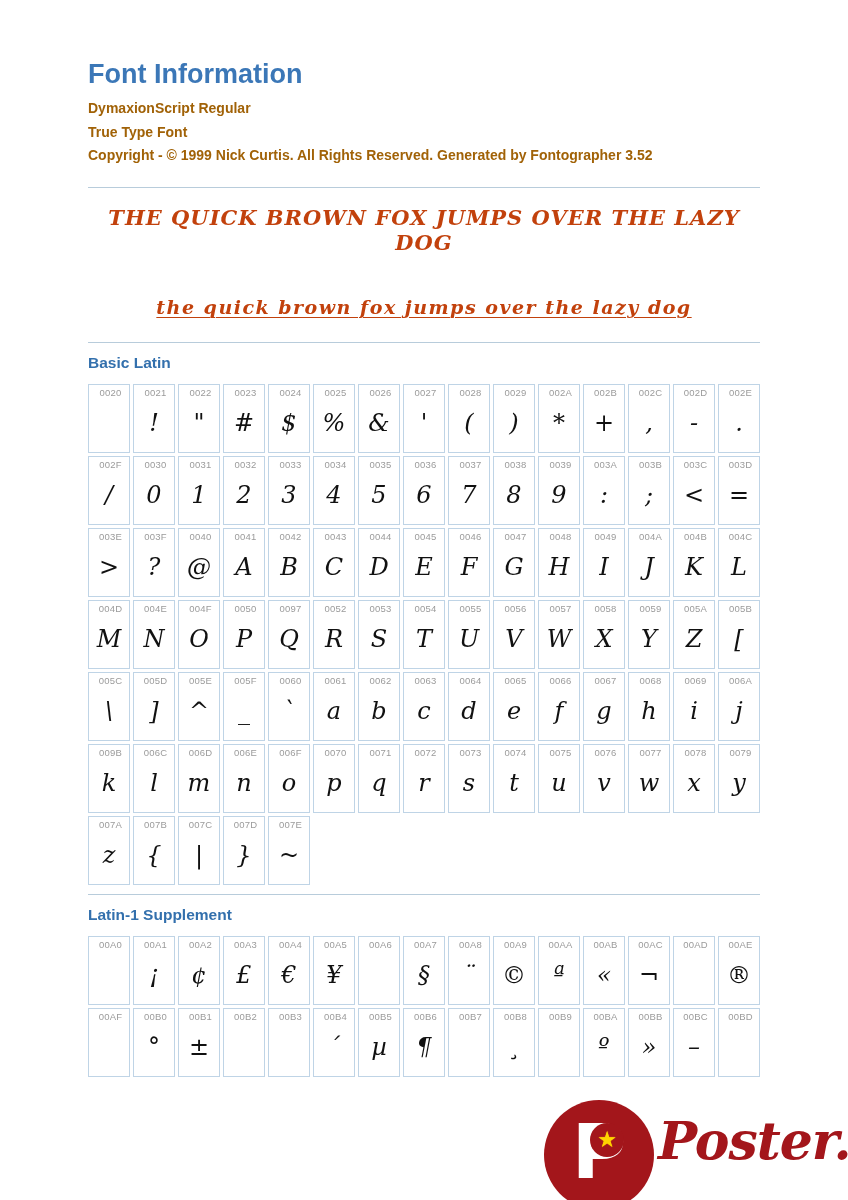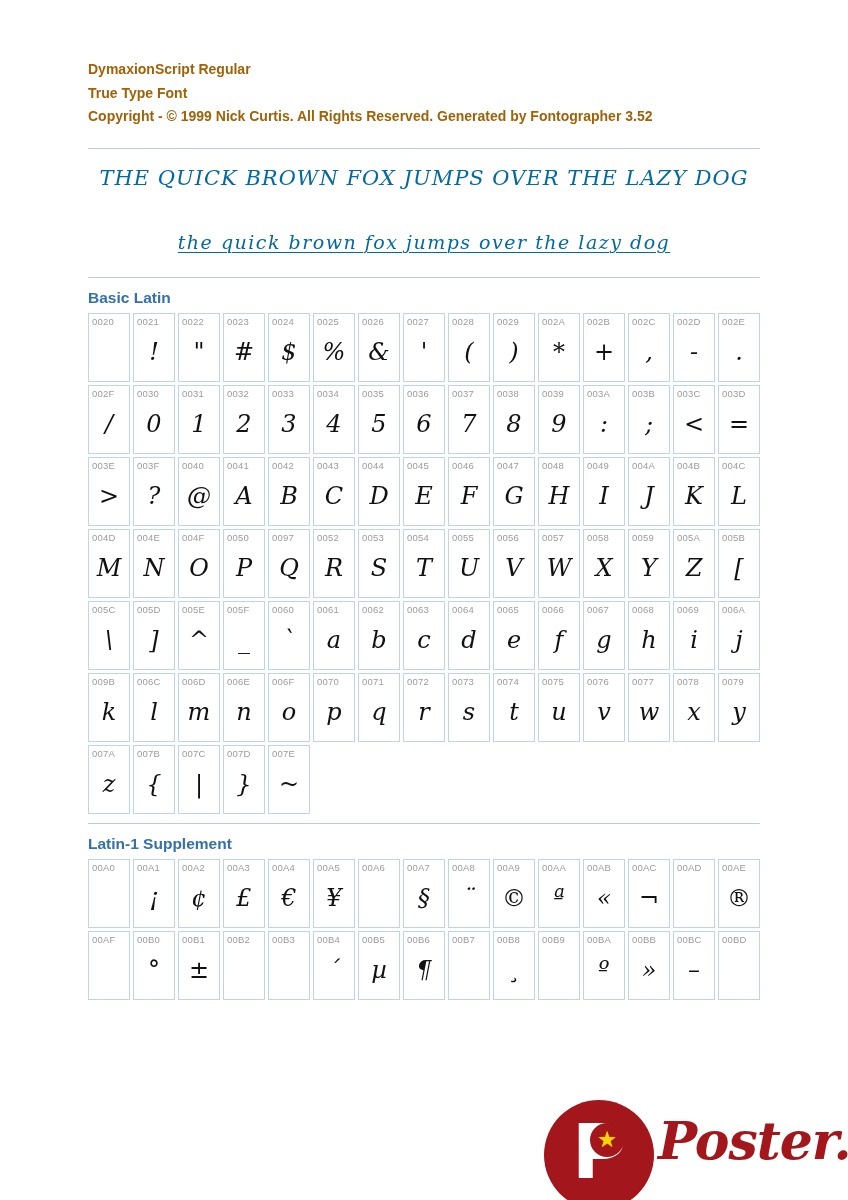--- a/index.html
+++ b/index.html
@@ -42,37 +42,38 @@
     margin: 11px 0 0 0;
     font-size: 15.5px;
     font-weight: bold;
     color: #3370ad;
   }
 
   .sample {
     font-family: "DejaVu Serif", serif;
     font-style: italic;
     text-align: center;
-    color: #0369a1;
+    color: #c2410c;
+    font-weight: bold;
   }
   .sample-upper {
     margin-top: 17px;
     font-size: 21px;
     letter-spacing: 1px;
   }
   .sample-lower {
     margin-top: 41px;
     font-size: 19px;
     letter-spacing: 1.5px;
     text-decoration: underline;
     text-underline-offset: 3px;
     text-decoration-thickness: 0.8px;
   }
 
-  .glyph-table { margin-top: 6px; }
+  .glyph-table { margin-top: 12px; text-align: center; }
   .grid-row {
     display: flex;
     gap: 3px;
     margin-bottom: 3px;
   }
   .cell {
     width: 42px;
     height: 69px;
     border: 1px solid #bfd4e6;
     background: #fff;
@@ -147,20 +148,21 @@
     letter-spacing: -1px;
     color: #a3161b;
     white-space: nowrap;
   }
 </style>
 </head>
 <body>
 
 <div class="page">
 
+  <h1 class="title">Font Information</h1>
   <div class="info-line">DymaxionScript Regular</div>
   <div class="info-line">True Type Font</div>
   <div class="info-line">Copyright - © 1999 Nick Curtis. All Rights Reserved. Generated by Fontographer 3.52</div>
 
   <hr class="rule rule-1">
   <div class="sample sample-upper">THE QUICK BROWN FOX JUMPS OVER THE LAZY DOG</div>
   <div class="sample sample-lower">the quick brown fox jumps over the lazy dog</div>
 
   <hr class="rule rule-2">
   <h2 class="section-label">Basic Latin</h2>

